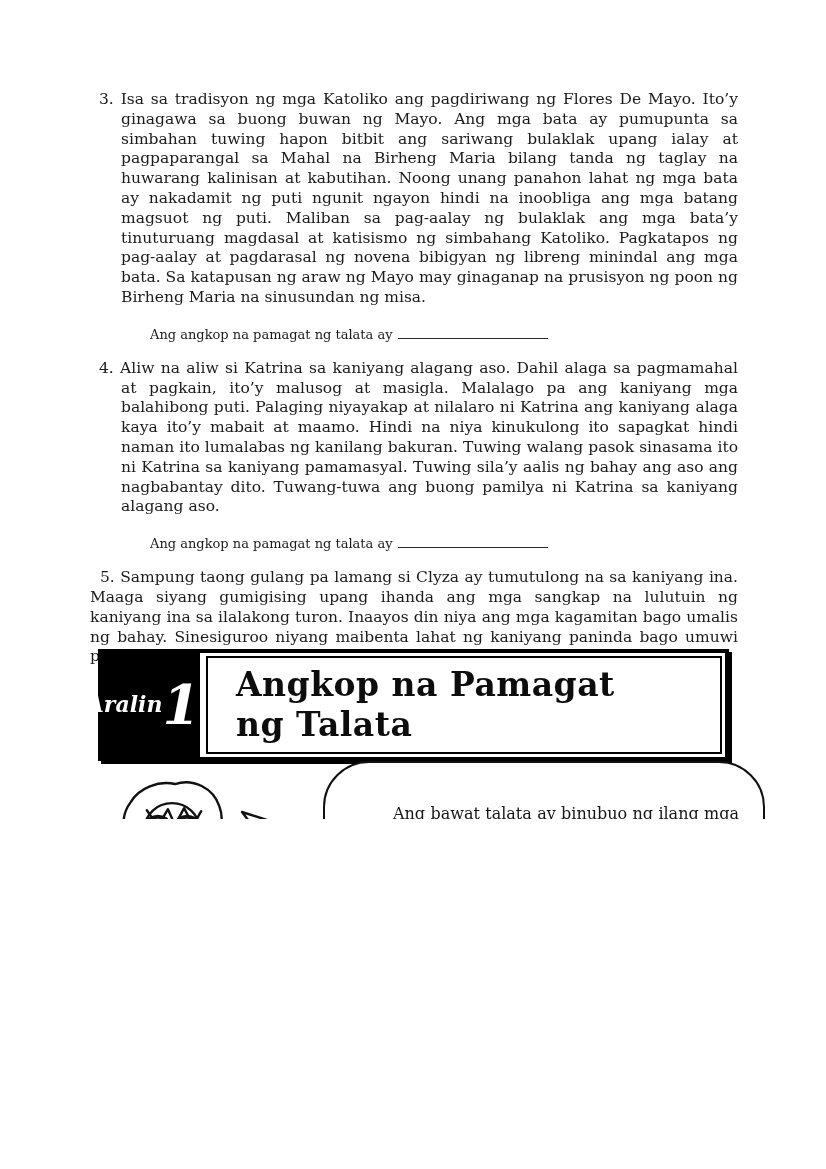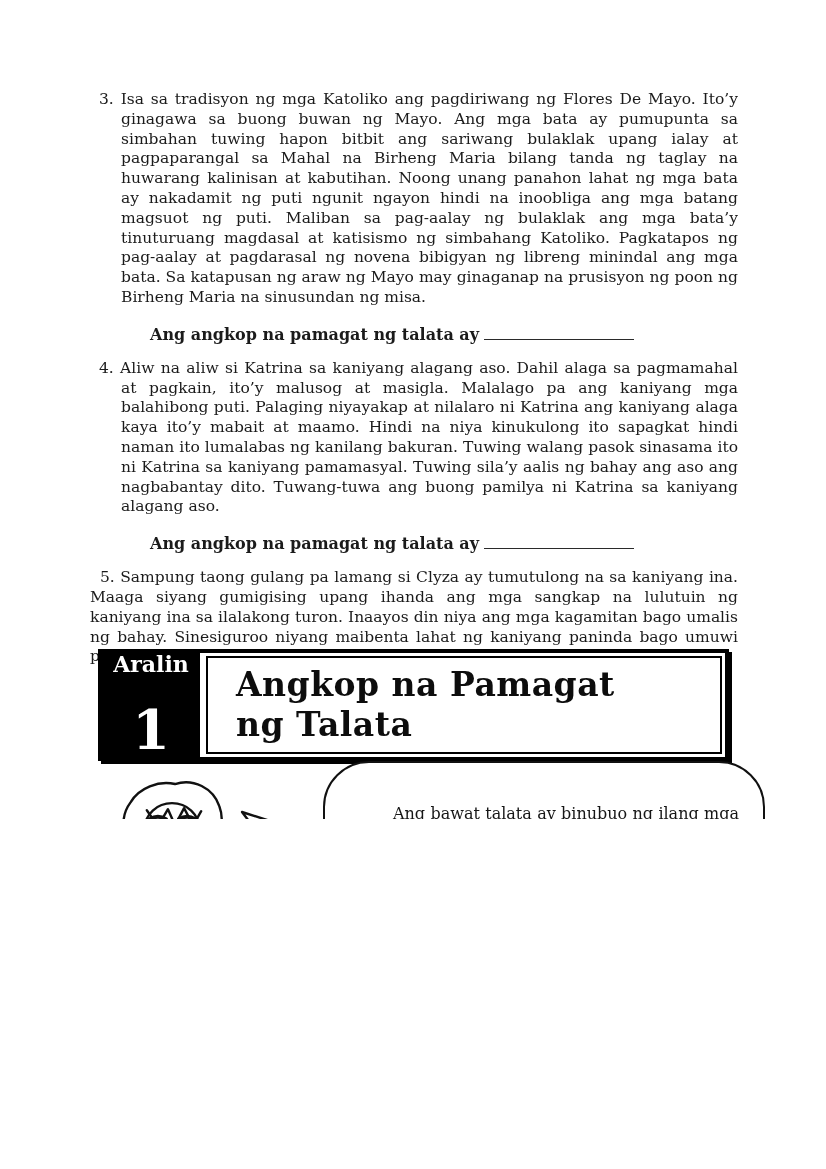--- a/index.html
+++ b/index.html
@@ -8,33 +8,34 @@
     position:relative; width:826px; height:819px; background:#ffffff;
     font-family:"DejaVu Serif","Liberation Serif",serif; color:#1b1b1b;
     overflow:hidden;
   }
 
   
   .exercises { position:absolute; left:99px; top:90px; width:639px; }
   .para { text-align:justify; font-size:15.5px; line-height:19.8px; color:#1b1b1b; }
   .hang { padding-left:22px; text-indent:-22px; }
   .flush { margin-left:-9px; width:calc(100% + 9px); text-indent:10px; }
-  .prompt { font-size:16px; line-height:19px; margin:17px 0 15px 51px; white-space:nowrap;font-weight:bold; }
+  .prompt { font-size:13px; line-height:19px; margin:17px 0 15px 51px; white-space:nowrap; }
   .blank { display:inline-block; width:150px; height:13px; border-bottom:1.6px solid #2a2a2a; margin-left:5px; vertical-align:baseline; }
 
   
   .lesson-header {
     position:absolute; left:98px; top:649px; width:631px; height:112px;
     background:#ffffff; border:4px solid #000; padding:3px;
     display:flex; gap:6px; box-shadow:3px 3px 0 #000;
   }
   .lesson-badge {
     width:98px; margin:-3px 0 -3px -3px; background:#000; color:#fff;
-    display:flex; flex-direction:column; align-items:center; justify-content:space-between;
+    display:flex; flex-direction:row; align-items:center; justify-content:flex-end;
     line-height:1;
+    font-style:italic;
   }
   .badge-label { font-size:22px; font-weight:bold; margin-bottom:2px; }
   .badge-number { font-size:54px; font-weight:bold; }
   .lesson-title-box { flex:1; border:2.5px solid #000; background:#fff; padding:8px 16px; display:flex; align-items:center; }
   .lesson-title { font-size:33px; line-height:1.22; font-weight:bold; color:#0d0d0d; max-width:430px; letter-spacing:0.5px;margin-left:12px; }
 
   
   .illustration { position:absolute; left:98px; top:780px; width:152px; height:302px; }
   .illustration svg { width:100%; height:100%; }
 

